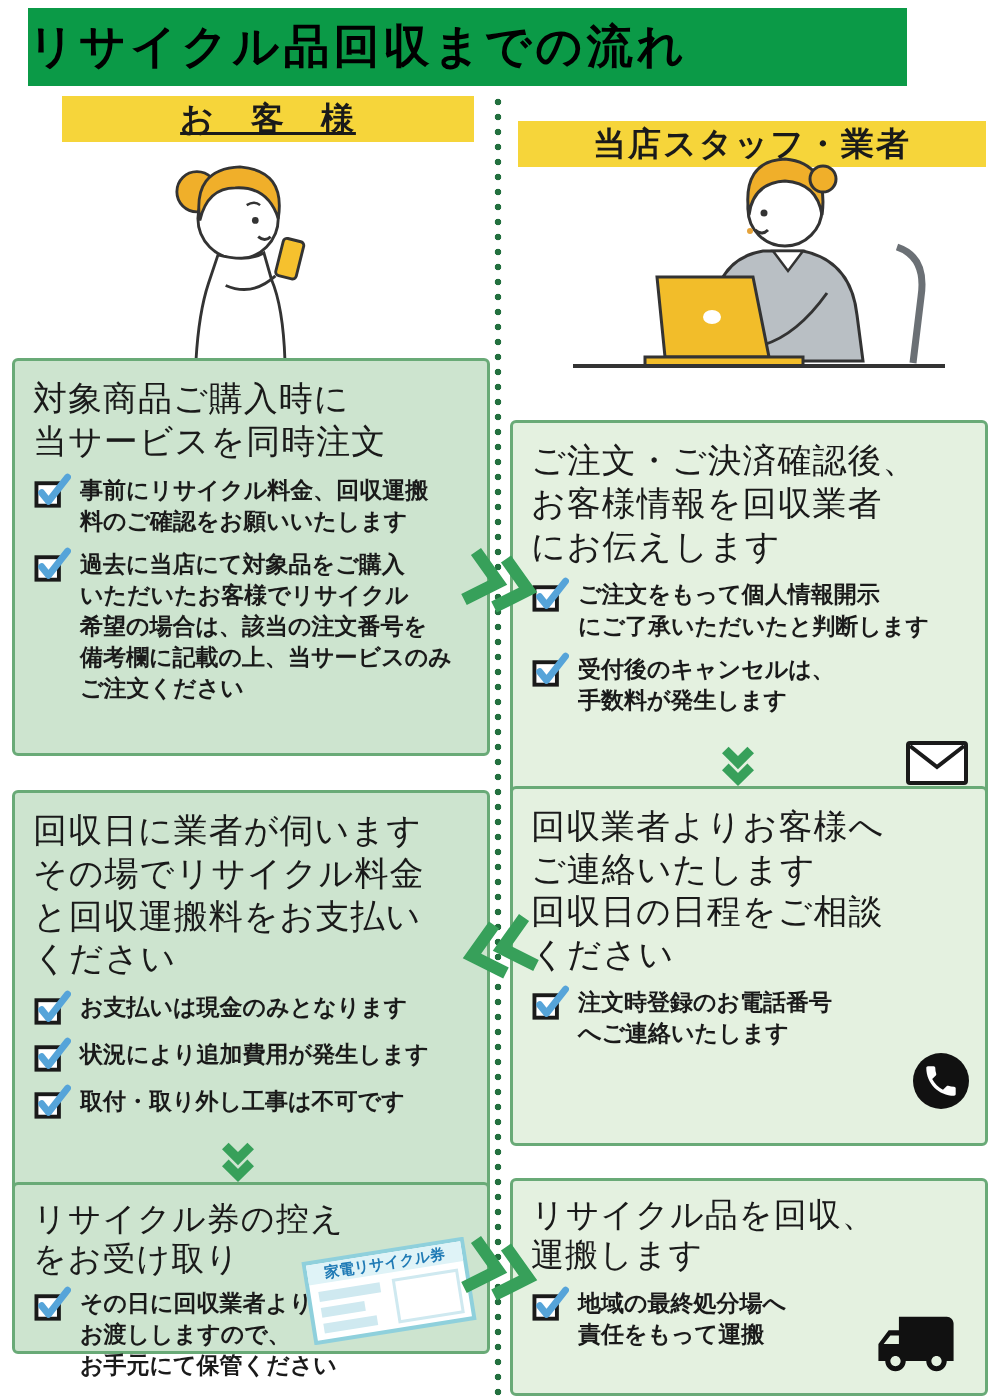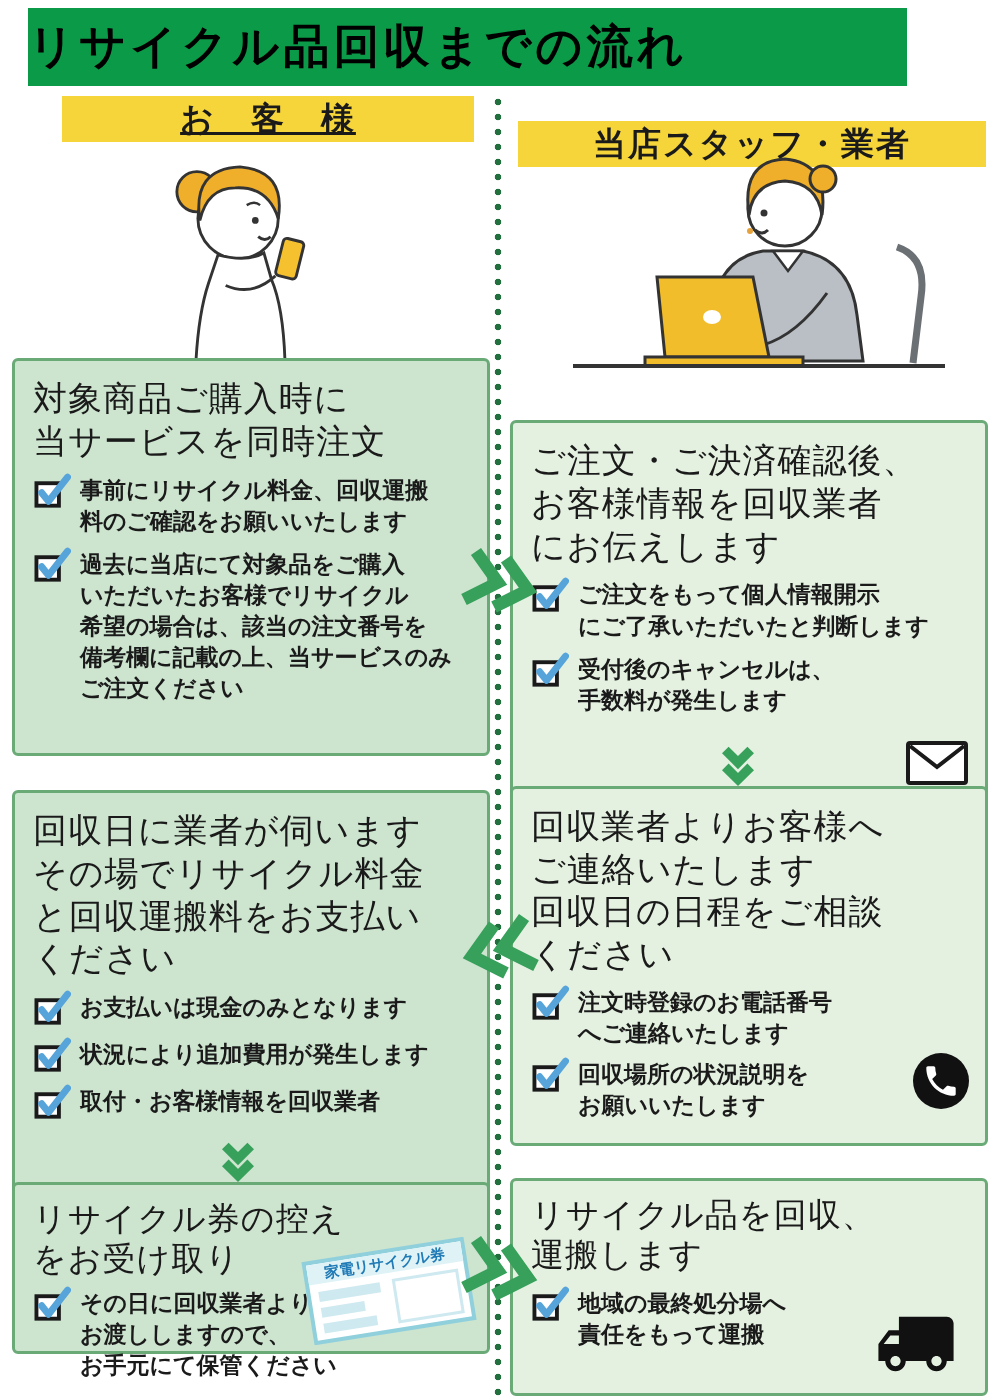--- a/index.html
+++ b/index.html
@@ -199,48 +199,38 @@
         </span>
       <p>状況により追加費用が発生します</p>
     </div>
     <div class="item">
       <span class="cb">
           <svg viewBox="0 0 44 44">
             <rect x="4" y="13" width="26" height="26" fill="#fff" stroke="#1a1a1a" stroke-width="4.5"></rect>
             <path d="M10 24 L18 34 L40 6" fill="none" stroke="#56a4d9" stroke-width="8" stroke-linecap="round" stroke-linejoin="round"></path>
           </svg>
         </span>
-      <p>取付・お客様情報を回収業者</p>
+      <p>取付・取り外し工事は不可です</p>
     </div>
   </section>
 
   <section id="box-contact" class="box right-box">
     <h2 class="box-title">回収業者よりお客様へ
 ご連絡いたします
 回収日の日程をご相談
 ください</h2>
     <div class="item">
       <span class="cb">
           <svg viewBox="0 0 44 44">
             <rect x="4" y="13" width="26" height="26" fill="#fff" stroke="#1a1a1a" stroke-width="4.5"></rect>
             <path d="M10 24 L18 34 L40 6" fill="none" stroke="#56a4d9" stroke-width="8" stroke-linecap="round" stroke-linejoin="round"></path>
           </svg>
         </span>
       <p>注文時登録のお電話番号
 へご連絡いたします</p>
-    </div>
-    <div class="item">
-      <span class="cb">
-          <svg viewBox="0 0 44 44">
-            <rect x="4" y="13" width="26" height="26" fill="#fff" stroke="#1a1a1a" stroke-width="4.5"></rect>
-            <path d="M10 24 L18 34 L40 6" fill="none" stroke="#56a4d9" stroke-width="8" stroke-linecap="round" stroke-linejoin="round"></path>
-          </svg>
-        </span>
-      <p>回収場所の状況説明を
-お願いいたします</p>
     </div>
     <svg id="phone" class="corner-icon" viewBox="0 0 24 24">
       <circle cx="12" cy="12" r="12" fill="#111"></circle>
       <g transform="translate(3.6,3.6) scale(0.7)">
         <path fill="#fff" d="M6.62 10.79c1.44 2.83 3.76 5.14 6.59 6.59l2.2-2.21c.27-.27.67-.36 1.02-.24 1.12.37 2.33.57 3.57.57.55 0 1 .45 1 1V20c0 .55-.45 1-1 1-9.39 0-17-7.61-17-17 0-.55.45-1 1-1h3.5c.55 0 1 .45 1 1 0 1.25.2 2.45.57 3.57.11.35.03.74-.25 1.02l-2.2 2.2z"></path>
       </g>
     </svg>
   </section>
 
   <section id="box-ticket" class="box left-box">

